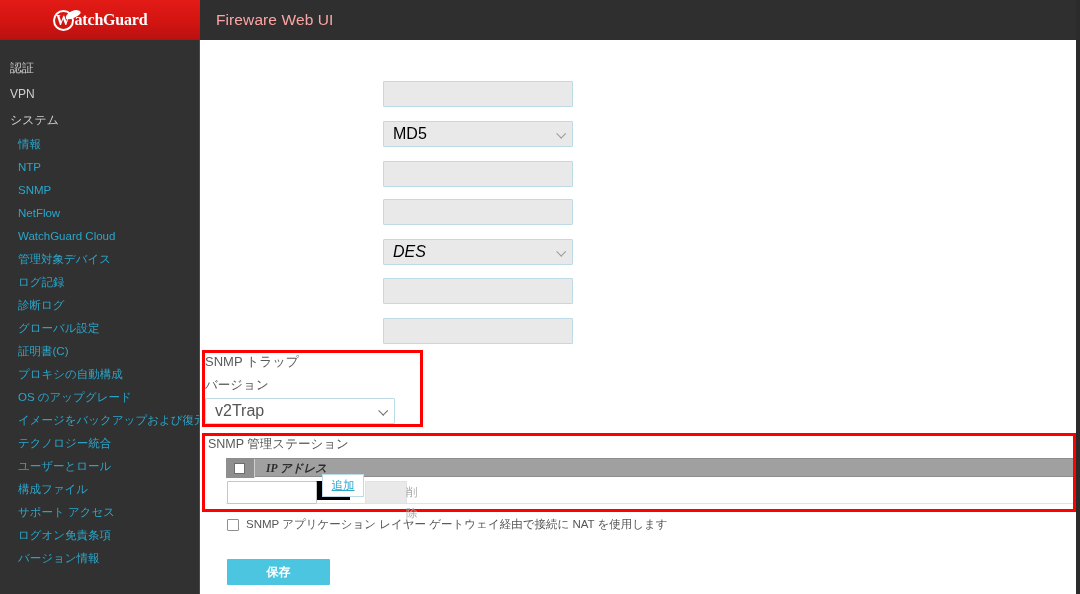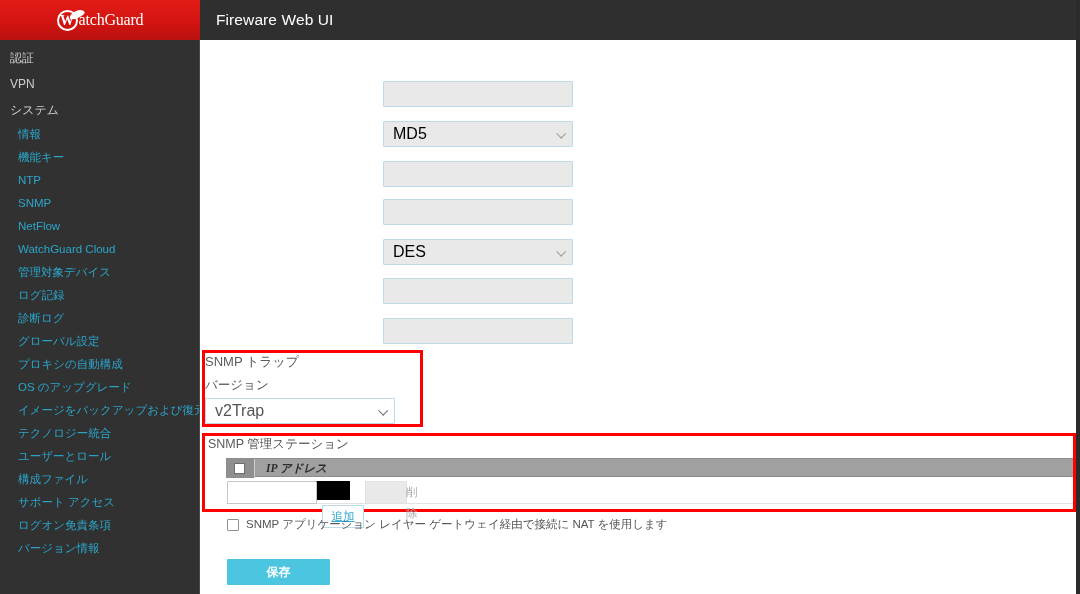--- a/index.html
+++ b/index.html
@@ -21,39 +21,39 @@
     display: flex; align-items: center; justify-content: center;
   }
   .logo-wrap { display: flex; align-items: center; position: relative; }
   .logo-mark {
     width: 21px; height: 21px; border-radius: 50%;
     border: 2px solid #ffffff; color: #ffffff;
     font-size: 14px; font-weight: bold; line-height: 17px; text-align: center;
     font-family: "Liberation Serif", serif; margin-right: 1px;
   }
   .logo-text {
-    color: #ffffff; font-size: 16px; font-weight: normal; letter-spacing: -0.2px;
+    color: #ffffff; font-size: 16px; font-weight: bold; letter-spacing: -0.2px;
     font-family: "Liberation Serif", serif;
   }
   .logo-swoosh {
     position: absolute; left: 12px; top: 1px; width: 16px; height: 7px;
     background: #ffffff; border-radius: 50% 50% 45% 45% / 60% 60% 40% 40%;
     transform: rotate(-24deg);
   }
   .header-title {
     position: absolute; left: 216px; top: 0; height: 40px; line-height: 40px;
-    color: #ffffff; font-size: 15.5px; letter-spacing: 0.1px;
+    color: #fca5a5; font-size: 15.5px; letter-spacing: 0.1px;
   }
 
   
   .sidebar {
     position: absolute; top: 40px; left: 0; width: 200px; height: 554px;
     background: #313131; border-right: 1px solid #4a4a4a; overflow: hidden;
   }
-  .nav-top { padding-top: 5px; }
+  .nav-top { padding-top: 15px; }
   .nav-root {
     color: #cfcfcf; font-size: 12px; padding: 6px 0 6px 10px; line-height: 14px;
     cursor: default;
   }
   .nav-sub {
     color: #2ba6cb; font-size: 11.5px; padding: 5px 0 5px 18px; line-height: 13px;
     cursor: pointer; white-space: nowrap;
   }
 
   
@@ -174,29 +174,29 @@
     <div class="header-title">Fireware Web UI</div>
   </div>
 
   <div class="sidebar">
     <div class="nav-top">
       <div class="nav-root">認証</div>
       <div class="nav-root">VPN</div>
       <div class="nav-root">システム</div>
 
       <div class="nav-sub">情報</div>
-      <div class="nav-sub">機能キー</div>
       <div class="nav-sub">NTP</div>
       <div class="nav-sub">SNMP</div>
       <div class="nav-sub">NetFlow</div>
       <div class="nav-sub">WatchGuard Cloud</div>
       <div class="nav-sub">管理対象デバイス</div>
       <div class="nav-sub">ログ記録</div>
       <div class="nav-sub">診断ログ</div>
       <div class="nav-sub">グローバル設定</div>
+      <div class="nav-sub">証明書(C)</div>
       <div class="nav-sub">プロキシの自動構成</div>
       <div class="nav-sub">OS のアップグレード</div>
       <div class="nav-sub">イメージをバックアップおよび復元する</div>
       <div class="nav-sub">テクノロジー統合</div>
       <div class="nav-sub">ユーザーとロール</div>
       <div class="nav-sub">構成ファイル</div>
       <div class="nav-sub">サポート アクセス</div>
       <div class="nav-sub">ログオン免責条項</div>
       <div class="nav-sub">バージョン情報</div>
     </div>
@@ -229,21 +229,21 @@
     <div class="form-row" style="left:0; top:159px; width:372px;">
       <div class="form-label">確認</div>
     </div>
     <div class="field" style="left:183px; top:159px;">
       <div class="field-text"></div>
     </div>
 
     <div class="form-row" style="left:0; top:199px; width:372px;">
       <div class="form-label">プライバシー プロトコル</div>
     </div>
-    <div class="field" style="left:183px; top:199px;">
+    <div class="field" style="left:183px; top:199px;font-style:italic;">
       <div class="field-text">DES</div>
       <div class="caret"></div>
     </div>
 
     <div class="form-row" style="left:0; top:238px; width:372px;">
       <div class="form-label">パスワード</div>
     </div>
     <div class="field" style="left:183px; top:238px;">
       <div class="field-text"></div>
     </div>
@@ -273,21 +273,21 @@
         <div class="tbl-head-label">IP アドレス</div>
       </div>
       <div class="tbl-row" style="left:0; top:20px; width:848px;">
         <div class="cb-empty" style="left:6px; top:6px;"></div>
         <div class="redacted" style="left:37px; top:3px; width:87px; height:19px;"></div>
       </div>
     </div>
     <div class="annot" style="left:2px; top:393px; width:874px; height:79px;"></div>
 
     <div class="mini-input" style="left:27px; top:441px;"></div>
-    <div class="btn-add" style="left:122px; top:465px;">追加</div>
+    <div class="btn-add" style="left:122px; top:434px;">追加</div>
     <div class="btn-del" style="left:165px; top:441px;padding-left:40px;">削除</div>
 
     <div class="chk-row" style="left:27px; top:477px;">
       <div class="chk-box"></div>
       <div class="chk-label">SNMP アプリケーション レイヤー ゲートウェイ経由で接続に NAT を使用します</div>
     </div>
 
     <div class="btn-save" style="left:27px; top:519px;font-family:Liberation Serif, serif;">保存</div>
 
   </div>

